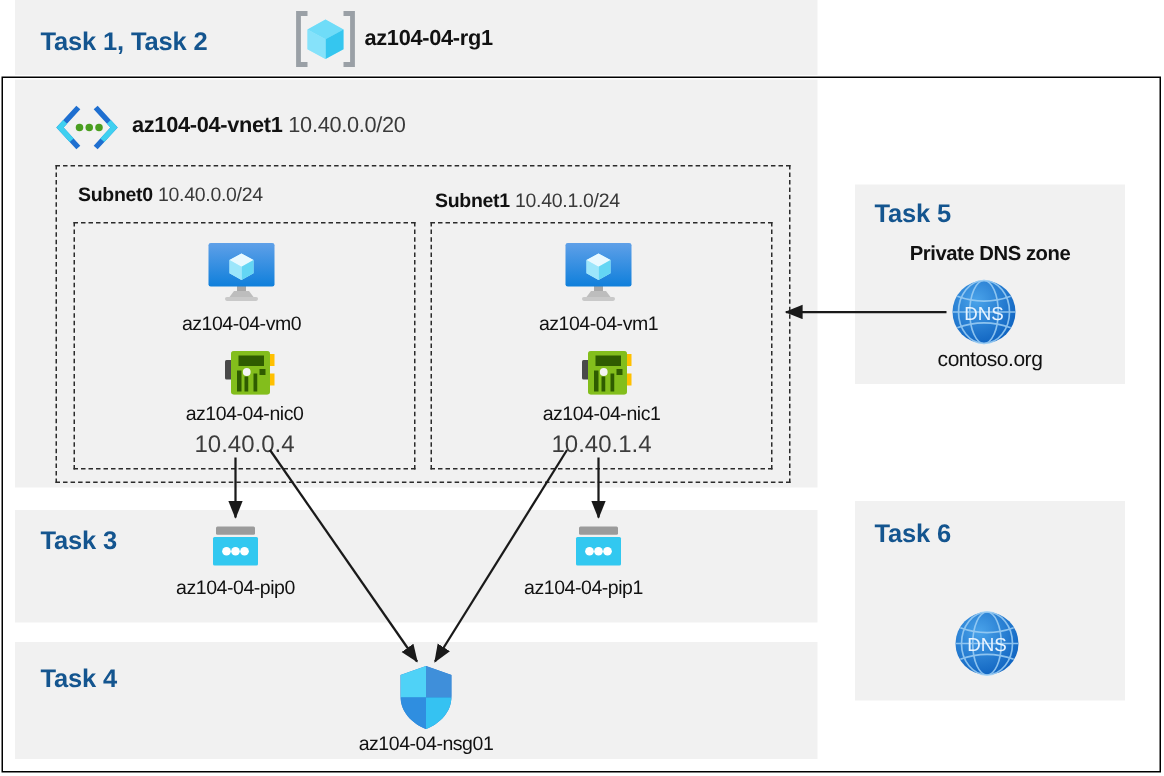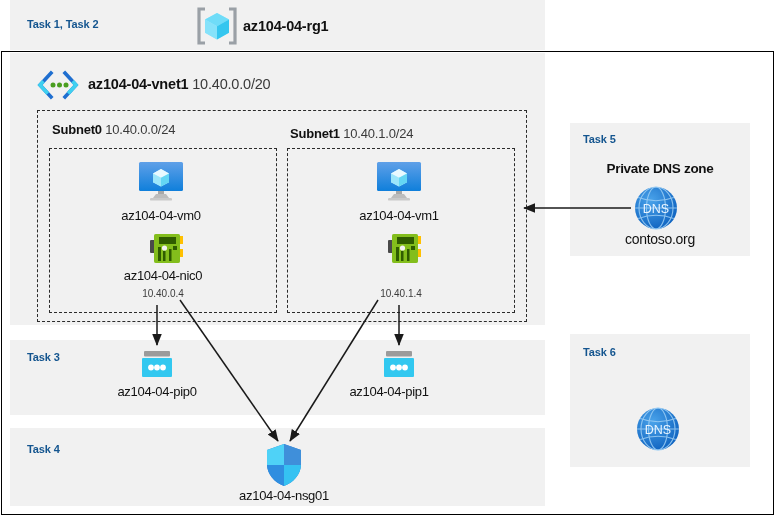--- a/index.html
+++ b/index.html
@@ -37,21 +37,21 @@
     position: absolute;
     border: 1.6px dashed #2b2b2b;
     box-sizing: border-box;
   }
 
   
   .task-label {
     position: absolute;
     color: #14558f;
     font-weight: bold;
-    font-size: 11px;
+    font-size: 17px;
     letter-spacing: -0.1px;
     white-space: nowrap;
   }
   .res-name {
     position: absolute;
     font-size: 13.5px;
     font-weight: bold;
     color: #111111;
     white-space: nowrap;
     letter-spacing: -0.2px;
@@ -76,21 +76,21 @@
     position: absolute;
     font-size: 13px;
     font-weight: normal;
     color: #111111;
     white-space: nowrap;
     text-align: center;
     letter-spacing: -0.3px;
   }
   .node-sub {
     position: absolute;
-    font-size: 10px;
+    font-size: 16px;
     font-weight: normal;
     color: #3c3c3c;
     white-space: nowrap;
     text-align: center;
   }
   .zone-title {
     position: absolute;
     font-size: 13.5px;
     font-weight: bold;
     color: #111111;
@@ -233,20 +233,21 @@
       <rect x="5" y="2" width="26" height="29" rx="2" fill="#7ab800"></rect>
       <rect x="5" y="2" width="26" height="29" rx="2" fill="#8ec63f" opacity="0.45"></rect>
       <rect x="10" y="5" width="17" height="7" fill="#2f5c00"></rect>
       <rect x="9" y="15" width="3" height="14" fill="#2f5c00"></rect>
       <rect x="14" y="19" width="2.5" height="10" fill="#2f5c00"></rect>
       <rect x="20" y="17" width="2.5" height="12" fill="#2f5c00"></rect>
       <rect x="24" y="14" width="4" height="4" fill="#2f5c00"></rect>
       <circle cx="15.5" cy="16" r="2.6" fill="#f4f4f4"></circle>
     </svg>
   </div>
+  <div class="node-label" style="left:341px; top:268px; width:120px;">az104-04-nic1</div>
   <div class="node-sub" style="left:341px; top:288px; width:120px;">10.40.1.4</div>
 
   <div class="gray-panel" style="left:10px; top:340px; width:535px; height:75px;"></div>
 
   <div class="task-label" style="left:27px; top:351px;">Task 3</div>
 
   <div class="icon" style="left:139px; top:349px;">
     <svg width="36" height="32" viewBox="0 0 36 32">
       <rect x="5" y="2" width="26" height="5.5" rx="1" fill="#9b9b9b"></rect>
       <rect x="3" y="9" width="30" height="19" rx="1" fill="#32c8f0"></rect>

